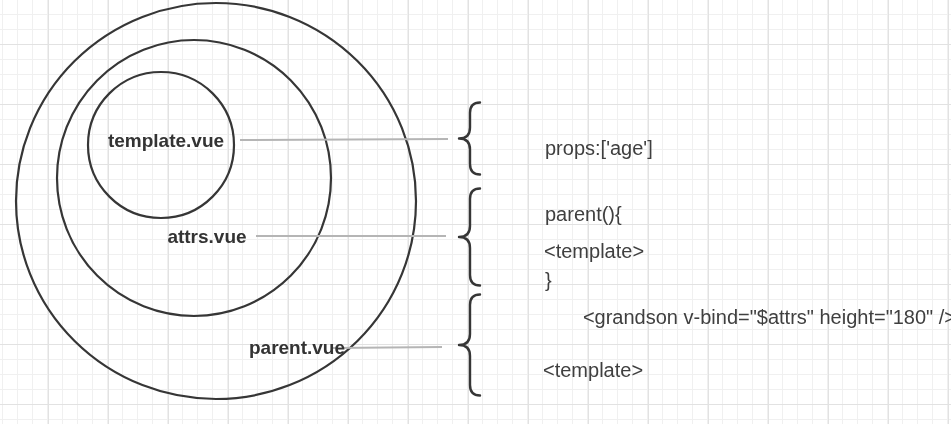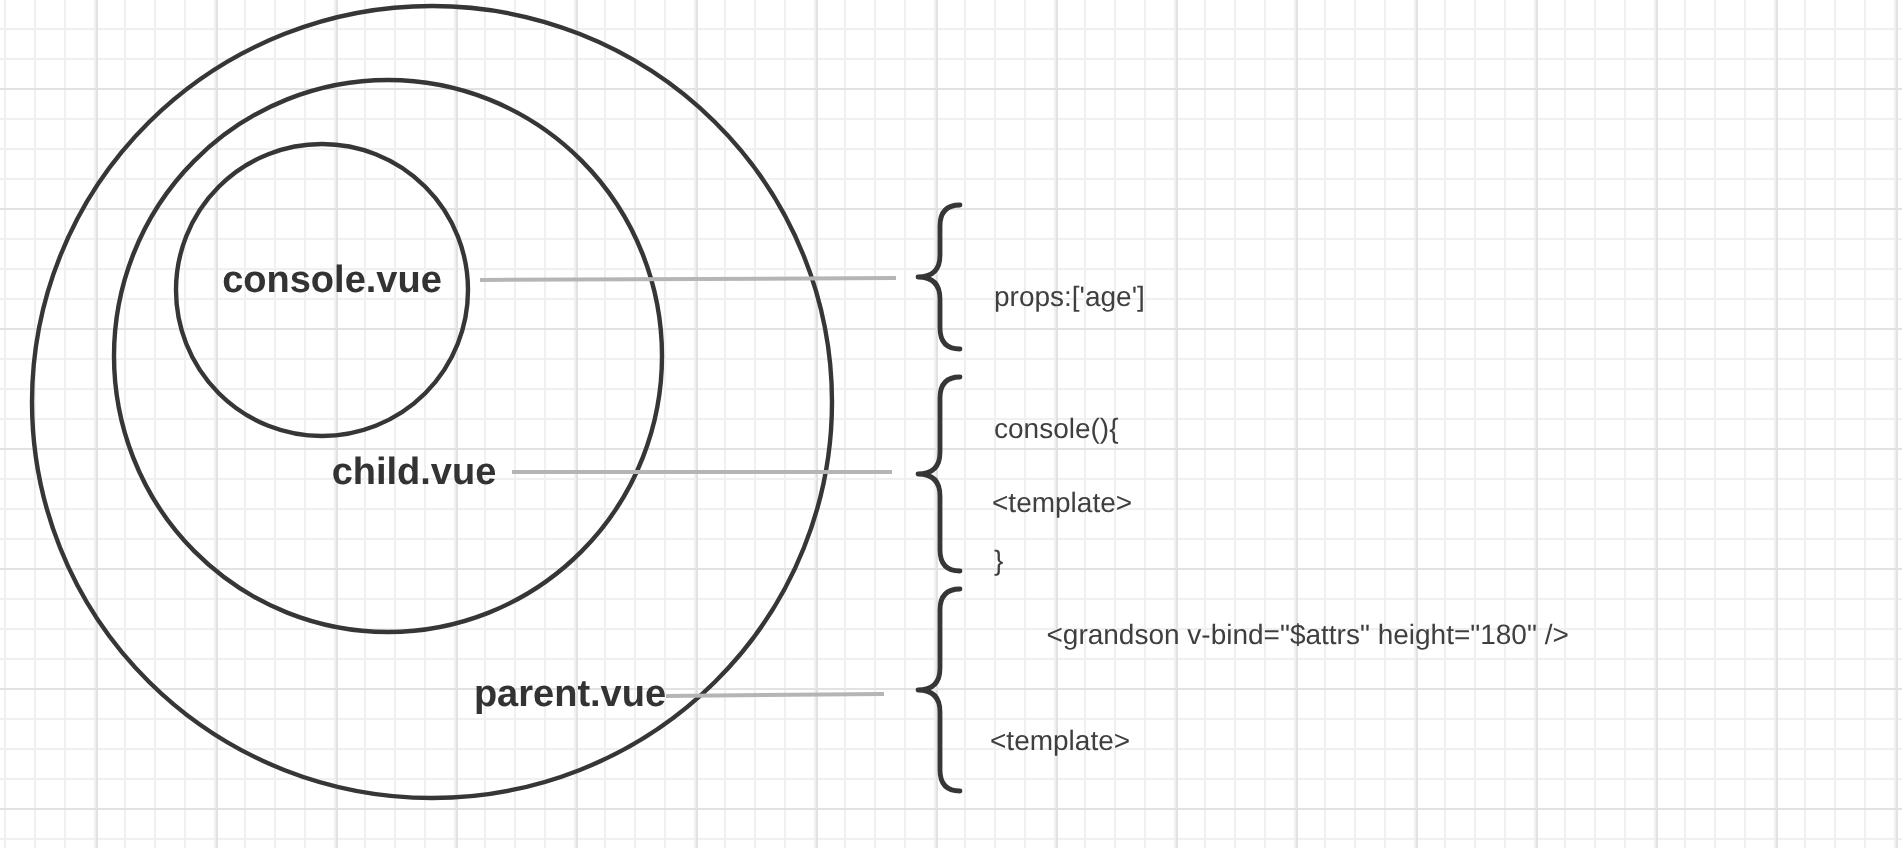--- a/index.html
+++ b/index.html
@@ -33,24 +33,25 @@
     position: absolute;
     transform: translateX(-50%);
     font-size: 19px;
     font-weight: bold;
     color: #333333;
     white-space: nowrap;
     letter-spacing: 0px;
   }
   .code-block {
     position: absolute;
-    font-size: 14px;
+    font-size: 20px;
     line-height: 22px;
     color: #3f3f3f;
     white-space: pre;
+    margin-left: 48px;
   }
   .code-line {
     white-space: pre;
   }
 </style>
 </head>
 <body>
 
 <div class="canvas">
 
@@ -68,27 +69,27 @@
       <path d="M26,1.5 Q16,1.5 16,12 L16,26.5 Q16,37.5 5,37.5 Q16,37.5 16,48.5 L16,63 Q16,73.5 26,73.5" fill="none" stroke-width="2.4" stroke-linecap="round" stroke-linejoin="round" stroke="#363636"></path>
     </g>
     <g transform="translate(454,187)">
       <path d="M26,1.5 Q16,1.5 16,12 L16,39 Q16,50 5,50 Q16,50 16,61 L16,88 Q16,98.5 26,98.5" fill="none" stroke-width="2.4" stroke-linecap="round" stroke-linejoin="round" stroke="#363636"></path>
     </g>
     <g transform="translate(454,293)">
       <path d="M26,1.5 Q16,1.5 16,12 L16,41 Q16,52 5,52 Q16,52 16,63 L16,92 Q16,102.5 26,102.5" fill="none" stroke-width="2.4" stroke-linecap="round" stroke-linejoin="round" stroke="#363636"></path>
     </g>
   </svg>
 
-  <div class="circle-label" style="left:166px; top:130px;">console.vue</div>
-  <div class="circle-label" style="left:207px; top:226px;">child.vue</div>
-  <div class="circle-label" style="left:285px; top:337px;">parent.vue</div>
+  <div class="circle-label" style="left:166px; top:130px;">template.vue</div>
+  <div class="circle-label" style="left:207px; top:226px;">attrs.vue</div>
+  <div class="circle-label" style="left:297px; top:337px;">parent.vue</div>
 
   <div class="code-block" style="left:497px; top:93px;">
     <div class="code-line">props:['age']</div>
-    <div class="code-line">console(){</div>
+    <div class="code-line">parent(){</div>
     <div class="code-line">}</div>
   </div>
 
   <div class="code-block" style="left:496px; top:196px;">
     <div class="code-line">&lt;template&gt;</div>
     <div class="code-line">       &lt;grandson v-bind="$attrs" height="180" /&gt;</div>
   </div>
 
   <div class="code-block" style="left:495px; top:315px;">
     <div class="code-line">&lt;template&gt;</div>

